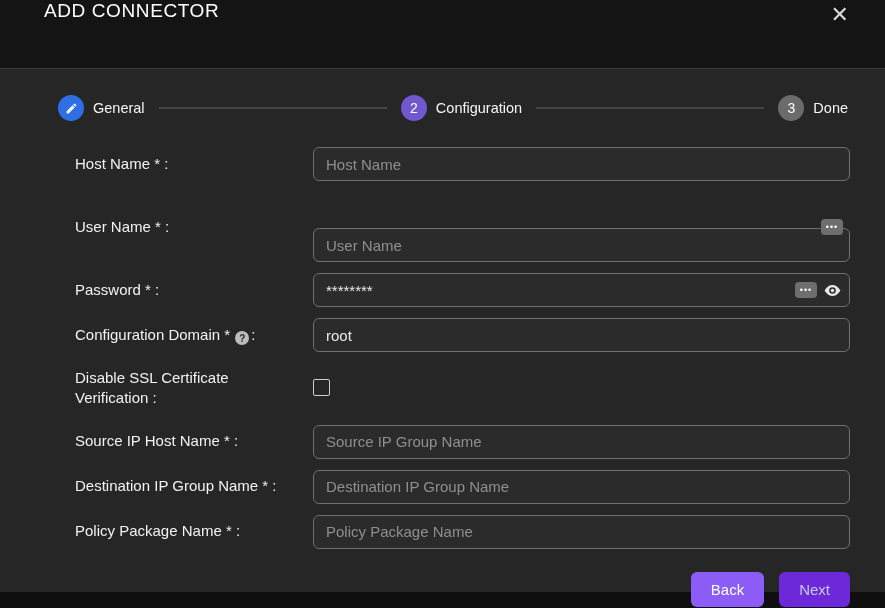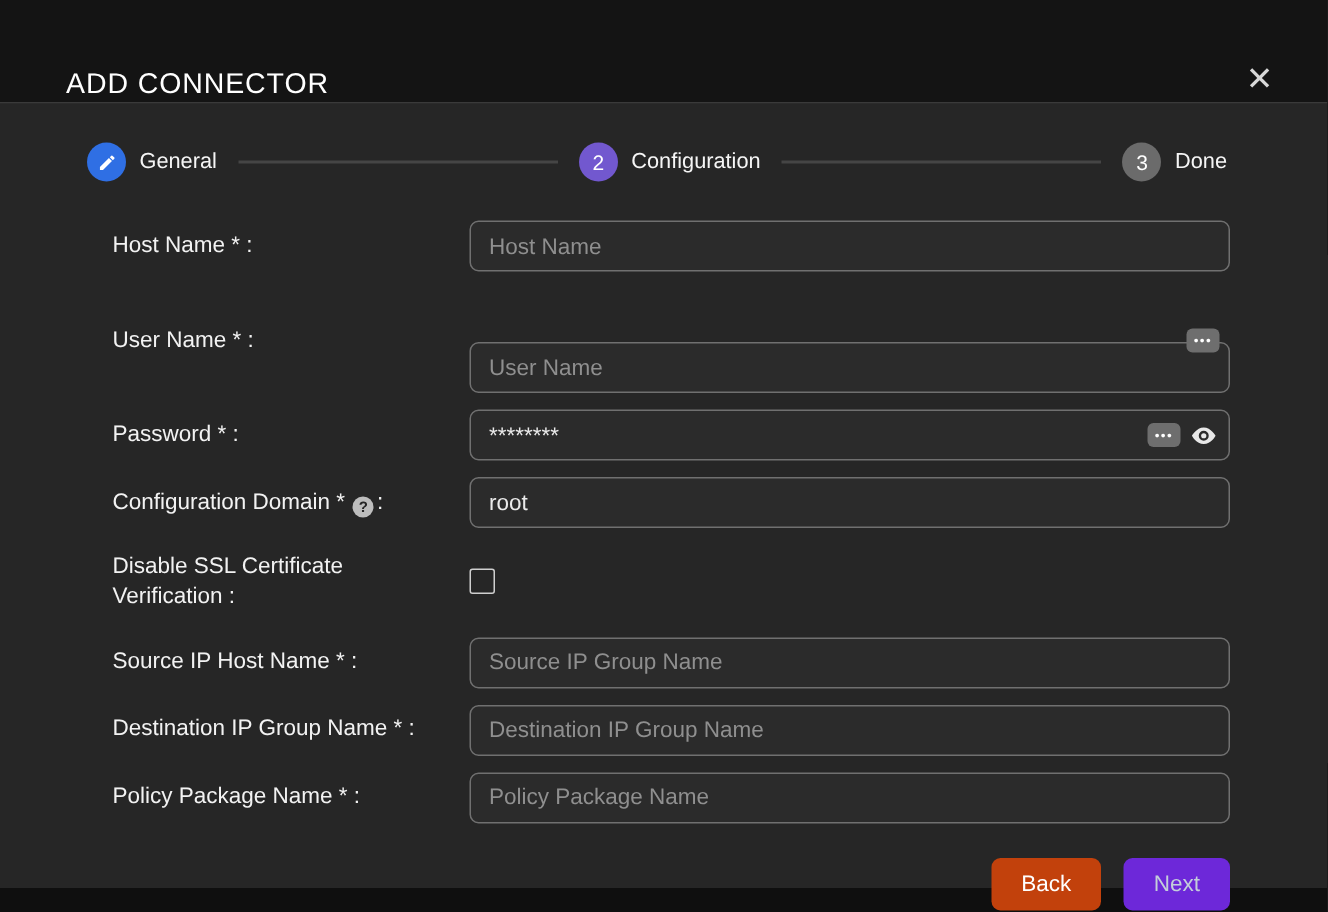--- a/index.html
+++ b/index.html
@@ -15,21 +15,21 @@
     height: 592px;
     background: #262626;
     display: flex;
     flex-direction: column;
   }
   .dialog-header {
     height: 69px;
     background: #141414;
     border-bottom: 1px solid #3a3a3a;
     display: flex;
-    align-items: flex-end;
+    align-items: flex-start;
     padding: 0 30px 0 44px;
     flex: 0 0 auto;
   }
   .dialog-title {
     font-size: 19px;
     font-weight: 500;
     letter-spacing: 0.6px;
     color: #ffffff;
   }
   .close-btn {
@@ -38,21 +38,21 @@
     border: none;
     color: #d8d8d8;
     font-size: 22px;
     line-height: 1;
     cursor: pointer;
     padding: 4px 6px;
     font-family: "Liberation Sans", sans-serif;
   }
   .dialog-body {
     flex: 1;
-    padding: 26px 65px 0 58px;
+    padding: 26px 35px 0 58px;
     display: flex;
     flex-direction: column;
   }
   
   .stepper {
     display: flex;
     align-items: center;
     margin-bottom: 26px;
     padding-right: 2px;
   }
@@ -188,21 +188,21 @@
   }
   .btn {
     height: 35px;
     padding: 0 20px;
     border: none;
     border-radius: 6px;
     font-size: 15px;
     cursor: pointer;
     font-family: "Liberation Sans", sans-serif;
   }
-  .btn-back { background: #c2410c; color: #ffffff; }
+  .btn-back { background: #8b5cf6; color: #ffffff; }
   .btn-next { background: #6d28d9; color: #c3cdda; }
 </style>
 </head>
 <body>
 
 <div class="dialog">
 
   <div class="dialog-header">
     <h1 class="dialog-title">ADD CONNECTOR</h1>
     <button class="close-btn">✕</button>

